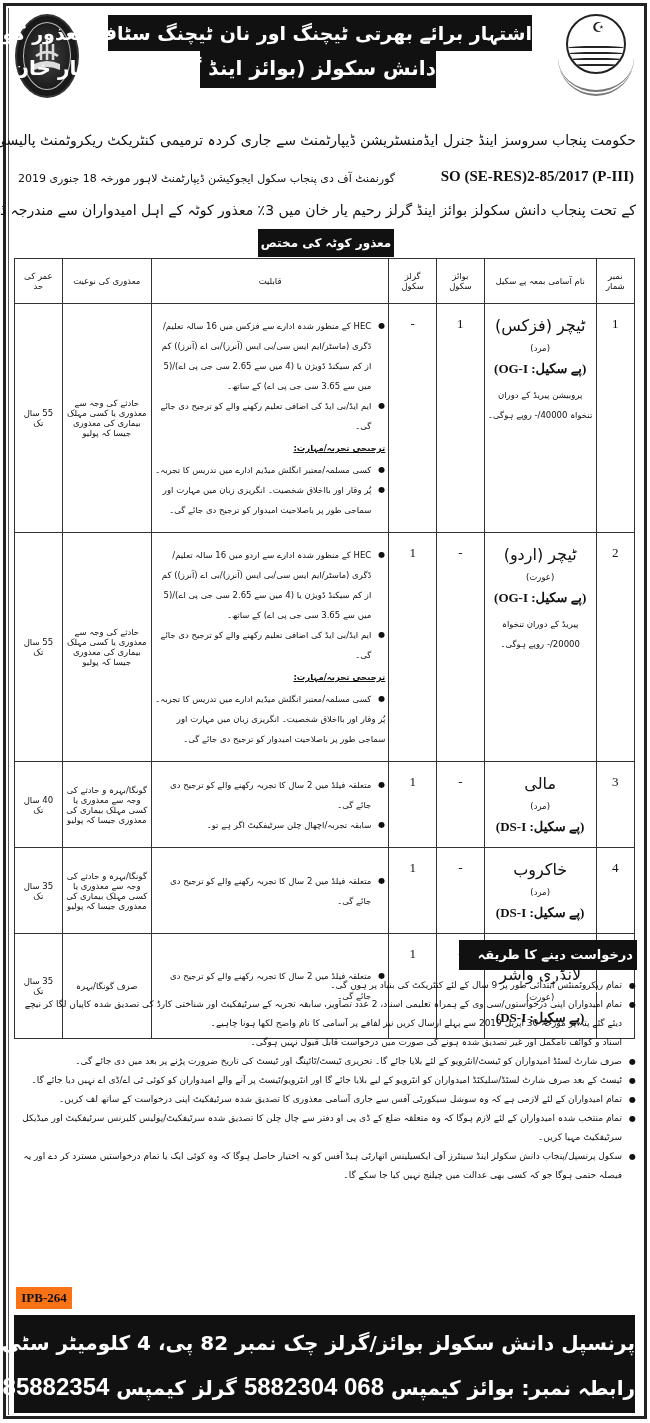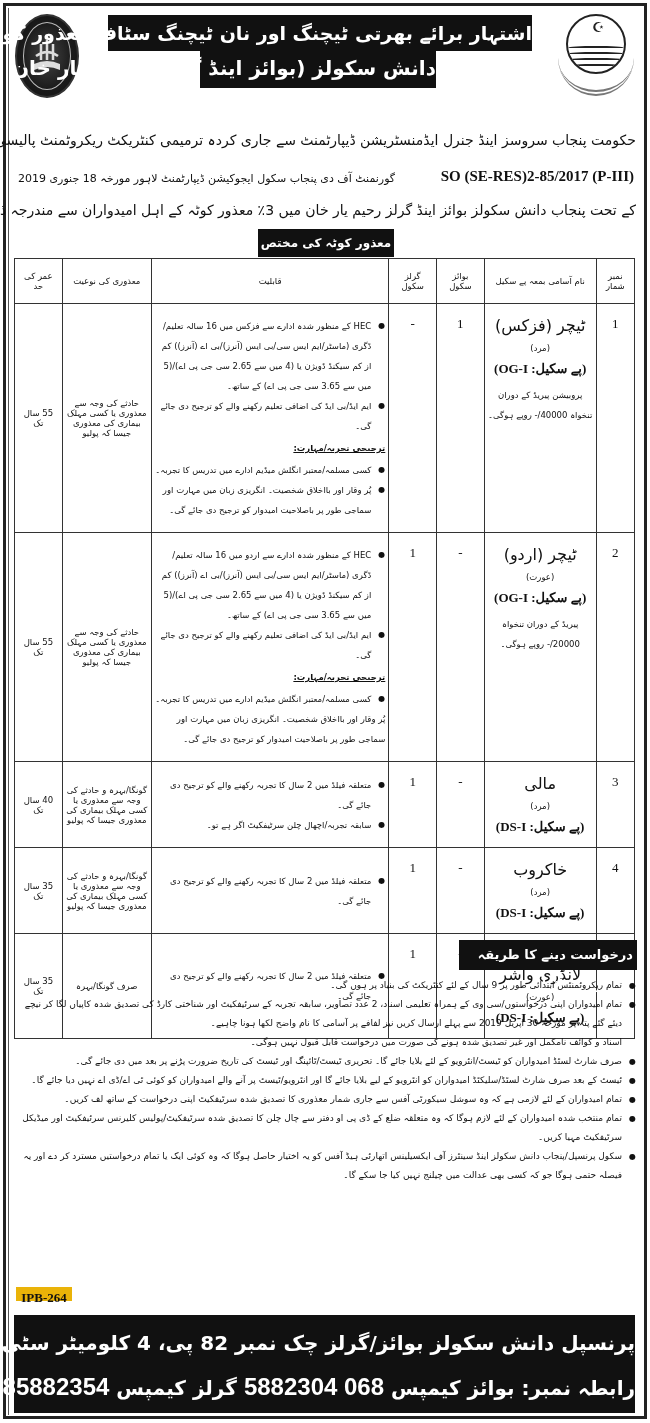--- a/index.html
+++ b/index.html
@@ -48,21 +48,21 @@
   .qual li.plain::before { content: ""; }
   .qual .sub-heading { display: inline-block; text-decoration: underline; font-weight: bold; margin: 2px 0; }
 
   .terms-banner { position: absolute; left: 459px; top: 940px; width: 178px; height: 30px; background: #111; color: #fff; font-size: 13px; font-weight: bold; line-height: 30px; direction: rtl; text-align: right; padding-right: 4px; }
   ul.terms { position: absolute; left: 16px; top: 976px; width: 620px; direction: rtl; list-style: none; font-size: 9px; }
   ul.terms li { position: relative; padding-right: 14px; line-height: 19px; text-align: right; }
   ul.terms li::before { content: "●"; position: absolute; right: 0; top: 0; font-size: 8px; }
   ul.terms li.plain { padding-right: 14px; }
   ul.terms li.plain::before { content: ""; }
 
-  .ref-tag { position: absolute; left: 16px; top: 1287px; width: 56px; height: 14px; background: #eab308; font-family: "Liberation Serif", serif; font-weight: bold; font-size: 13px; line-height: 22px; text-align: center; }
+  .ref-tag { position: absolute; left: 16px; top: 1287px; width: 56px; height: 22px; background: #f97316; font-family: "Liberation Serif", serif; font-weight: bold; font-size: 13px; line-height: 22px; text-align: center; }
 
   .footer { position: absolute; left: 14px; top: 1315px; width: 621px; height: 98px; background: #111; color: #fff; direction: rtl; text-align: center; font-weight: bold; }
   .footer .addr { display: block; font-size: 20px; line-height: 48px; padding-top: 4px; white-space: nowrap; }
   .footer .contact { display: block; font-size: 20px; line-height: 40px; white-space: nowrap; }
   .footer .contact .num { font-family: "Liberation Sans", sans-serif; font-size: 24px; }
 </style>
 </head>
 <body>
 
 <div class="frame"></div>
@@ -224,21 +224,21 @@
   </tbody>
 </table>
 
 <div class="terms-banner">درخواست دینے کا طریقہ کار اور شرائط:</div>
 <ul class="terms">
   <li>تمام ریکروٹمنٹس ابتدائی طور پر 9 سال کے لئے کنٹریکٹ کی بنیاد پر ہوں گی۔</li>
   <li>تمام امیدواران اپنی درخواستوں/سی وی کے ہمراہ تعلیمی اسناد، 2 عدد تصاویر، سابقہ تجربہ کے سرٹیفکیٹ اور شناختی کارڈ کی تصدیق شدہ کاپیاں لگا کر نیچے دیئے گئے پتہ پر مورخہ 30 اپریل 2019 سے پہلے ارسال کریں نیز لفافے پر آسامی کا نام واضح لکھا ہونا چاہیے۔</li>
   <li class="plain">اسناد و کوائف نامکمل اور غیر تصدیق شدہ ہونے کی صورت میں درخواست قابل قبول نہیں ہوگی۔</li>
   <li>صرف شارٹ لسٹڈ امیدواران کو ٹیسٹ/انٹرویو کے لئے بلایا جائے گا۔ تحریری ٹیسٹ/ٹائپنگ اور ٹیسٹ کی تاریخ ضرورت پڑنے پر بعد میں دی جائے گی۔</li>
   <li>ٹیسٹ کے بعد صرف شارٹ لسٹڈ/سلیکٹڈ امیدواران کو انٹرویو کے لیے بلایا جائے گا اور انٹرویو/ٹیسٹ پر آنے والے امیدواران کو کوئی ٹی اے/ڈی اے نہیں دیا جائے گا۔</li>
-  <li>تمام امیدواران کے لئے لازمی ہے کہ وہ سوشل سیکورٹی آفس سے جاری شمار معذوری کا تصدیق شدہ سرٹیفکیٹ اپنی درخواست کے ساتھ لف کریں۔</li>
+  <li>تمام امیدواران کے لئے لازمی ہے کہ وہ سوشل سیکورٹی آفس سے جاری آسامی معذوری کا تصدیق شدہ سرٹیفکیٹ اپنی درخواست کے ساتھ لف کریں۔</li>
   <li>تمام منتخب شدہ امیدواران کے لئے لازم ہوگا کہ وہ متعلقہ ضلع کے ڈی پی او دفتر سے چال چلن کا تصدیق شدہ سرٹیفکیٹ/پولیس کلیرنس سرٹیفکیٹ اور میڈیکل سرٹیفکیٹ مہیا کریں۔</li>
   <li>سکول پرنسپل/پنجاب دانش سکولز اینڈ سینٹرز آف ایکسیلینس اتھارٹی ہیڈ آفس کو یہ اختیار حاصل ہوگا کہ وہ کوئی ایک یا تمام درخواستیں مسترد کر دے اور یہ فیصلہ حتمی ہوگا جو کہ کسی بھی عدالت میں چیلنج نہیں کیا جا سکے گا۔</li>
 </ul>
 
 <div class="ref-tag">IPB-264</div>
 
 <div class="footer">
   <span class="addr">پرنسپل دانش سکولز بوائز/گرلز چک نمبر 82 پی، 4 کلومیٹر سٹی ہال، پیلس روڈ رحیم یار خان</span>
   <span class="contact">
     <span>رابطہ نمبر: بوائز کیمپس</span>

